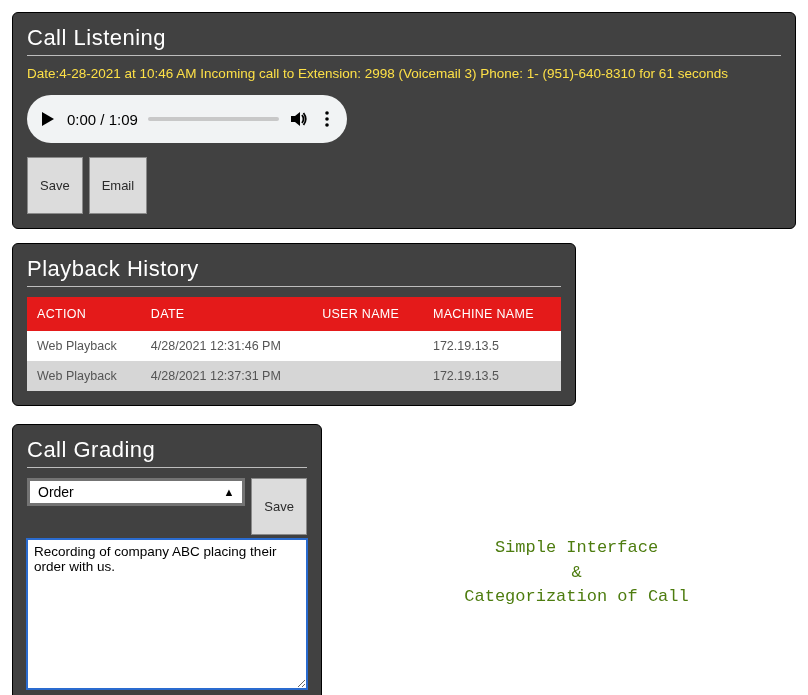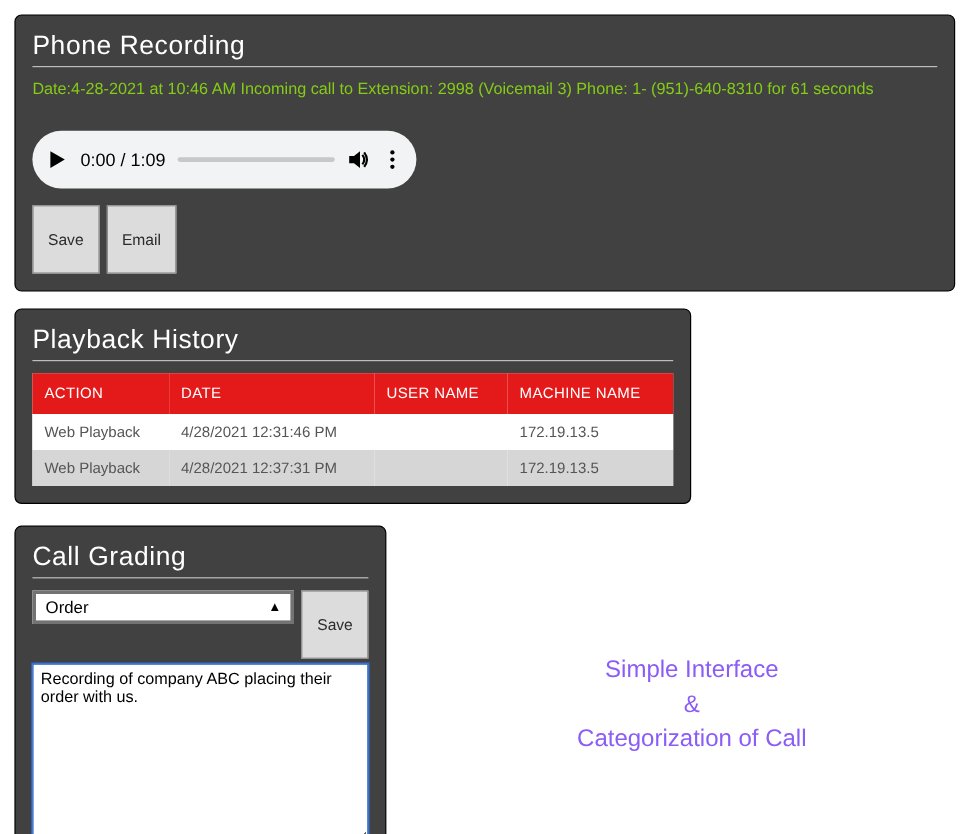--- a/index.html
+++ b/index.html
@@ -25,22 +25,22 @@
     margin: 0 0 4px 0;
     letter-spacing: 0.5px;
   }
   .rule {
     border: none;
     border-top: 1px solid #bdbdbd;
     margin: 0 0 10px 0;
   }
   .sub-line {
     font-size: 13.5px;
-    color: #84cc16;
-    margin-bottom: 28px;
+    color: #fde047;
+    margin-bottom: 14px;
   }
   
   .audio {
     background: #f1f3f4;
     border-radius: 28px;
     height: 48px;
     width: 320px;
     display: flex;
     align-items: center;
     padding: 0 12px;
@@ -111,33 +111,33 @@
     height:150px;
     resize: both;
     font-family: inherit;
     font-size:13.5px;
     color:#000;
     padding:4px 6px;
     border:1px solid #2a6bcf;
     outline:1px solid #2a6bcf;
   }
   .caption {
-    color:#8b5cf6;
-    font-family: Liberation Sans, sans-serif;
-    font-size:20px;
+    color:#4d7c0f;
+    font-family: Liberation Mono, monospace;
+    font-size:17px;
     text-align:center;
     line-height:1.45;
     flex:1;
   }
 </style>
 </head>
 <body>
 
 <div class="panel">
-  <div class="panel-title">Phone Recording</div>
+  <div class="panel-title">Call Listening</div>
   <hr class="rule">
   <div class="sub-line">Date:4-28-2021 at 10:46 AM Incoming call to Extension: 2998 (Voicemail 3) Phone: 1- (951)-640-8310 for 61 seconds</div>
 
   <div class="audio">
     <span class="play-btn">
       <svg width="18" height="18" viewBox="0 0 18 18">
           <polygon points="3,2 15,9 3,16" fill="#000"></polygon>
         </svg>
     </span>
     <span class="time">0:00 / 1:09</span>

